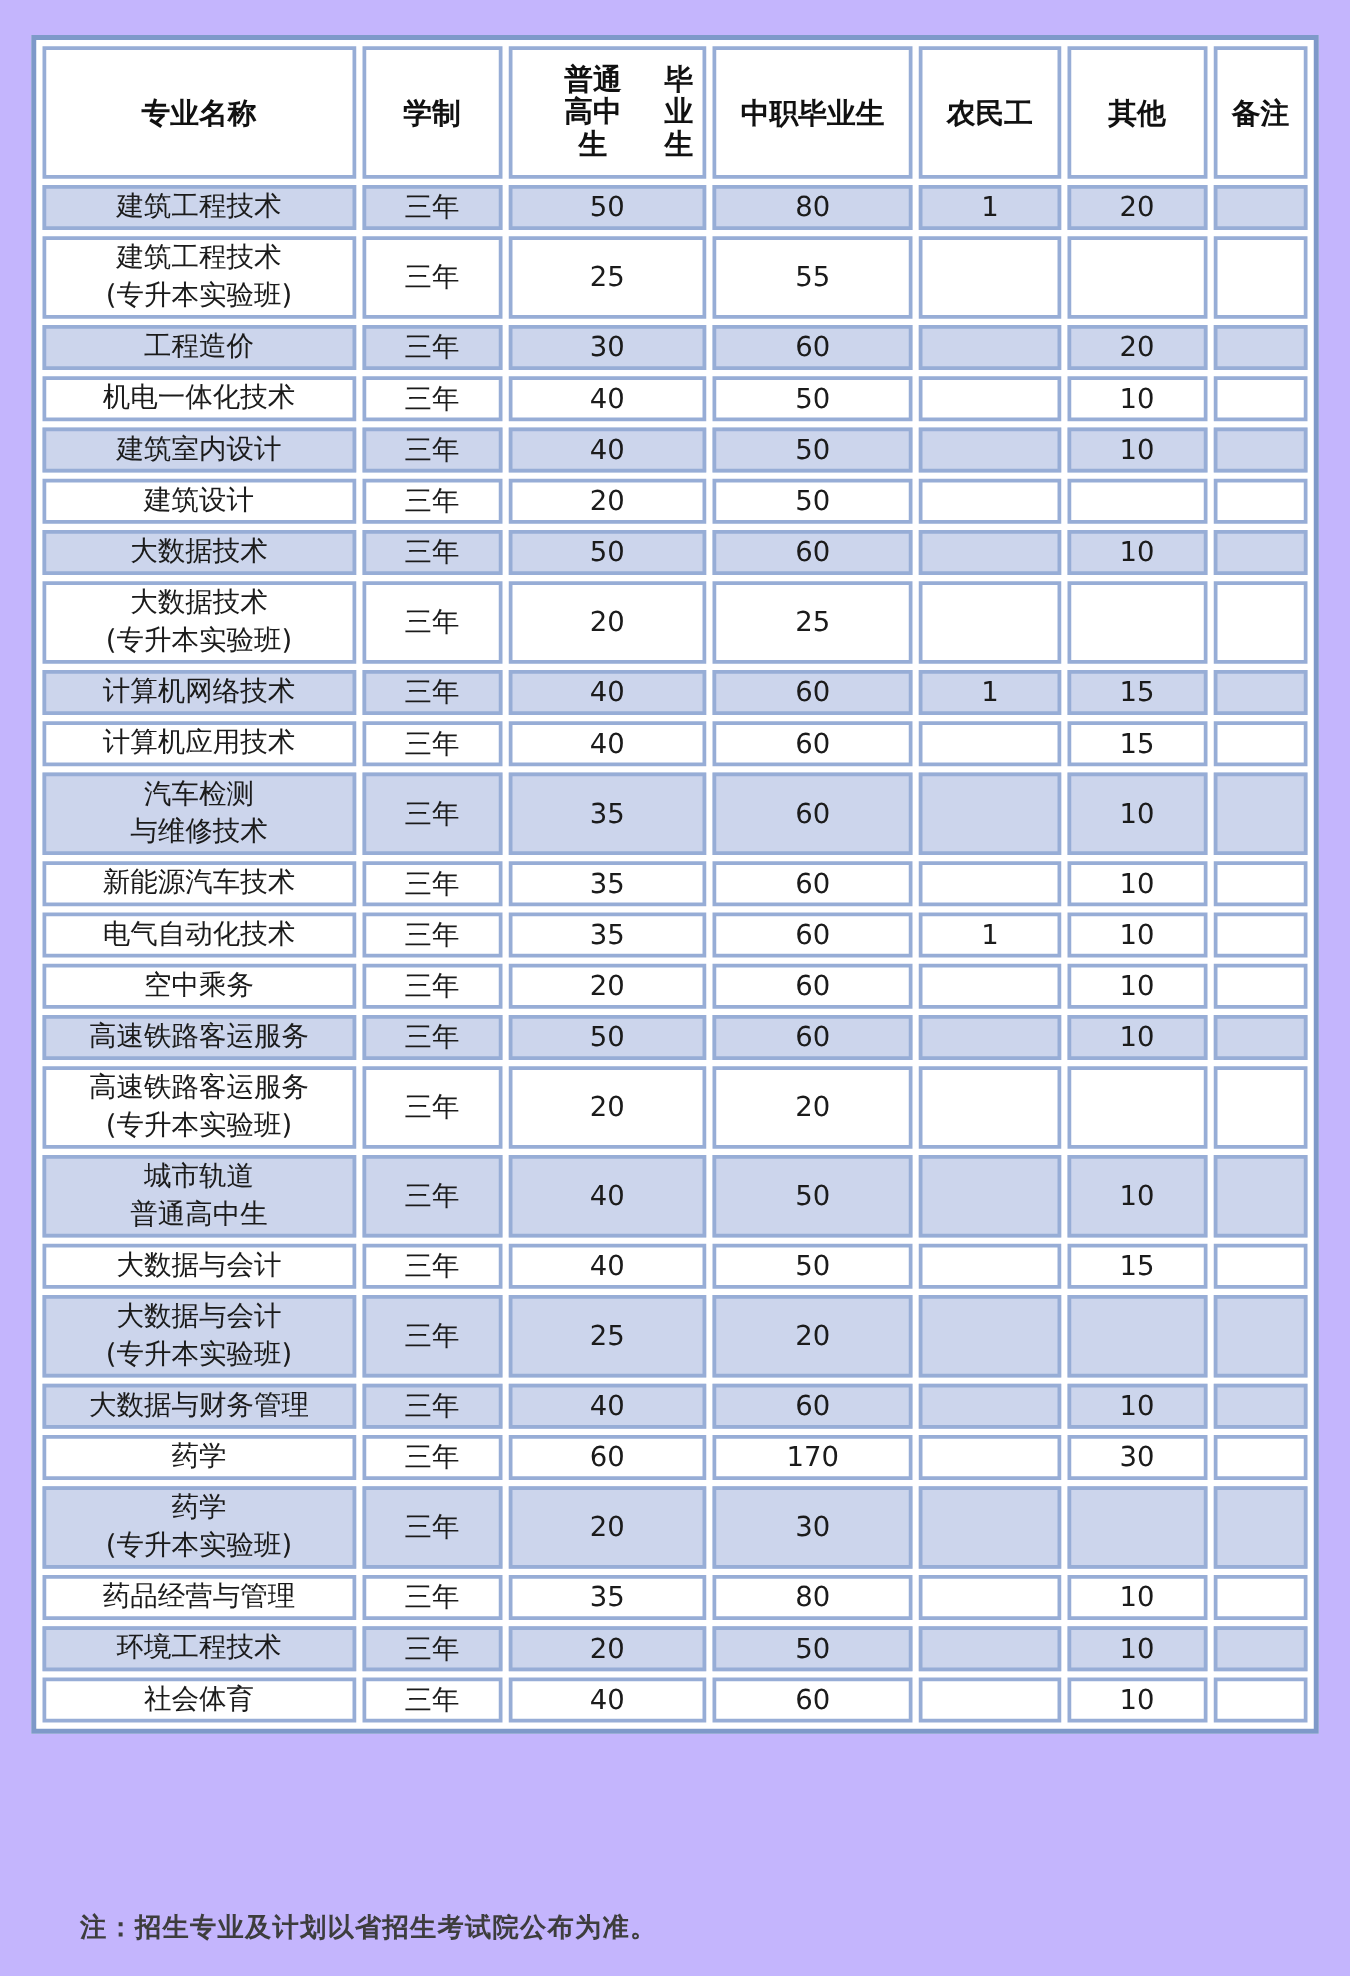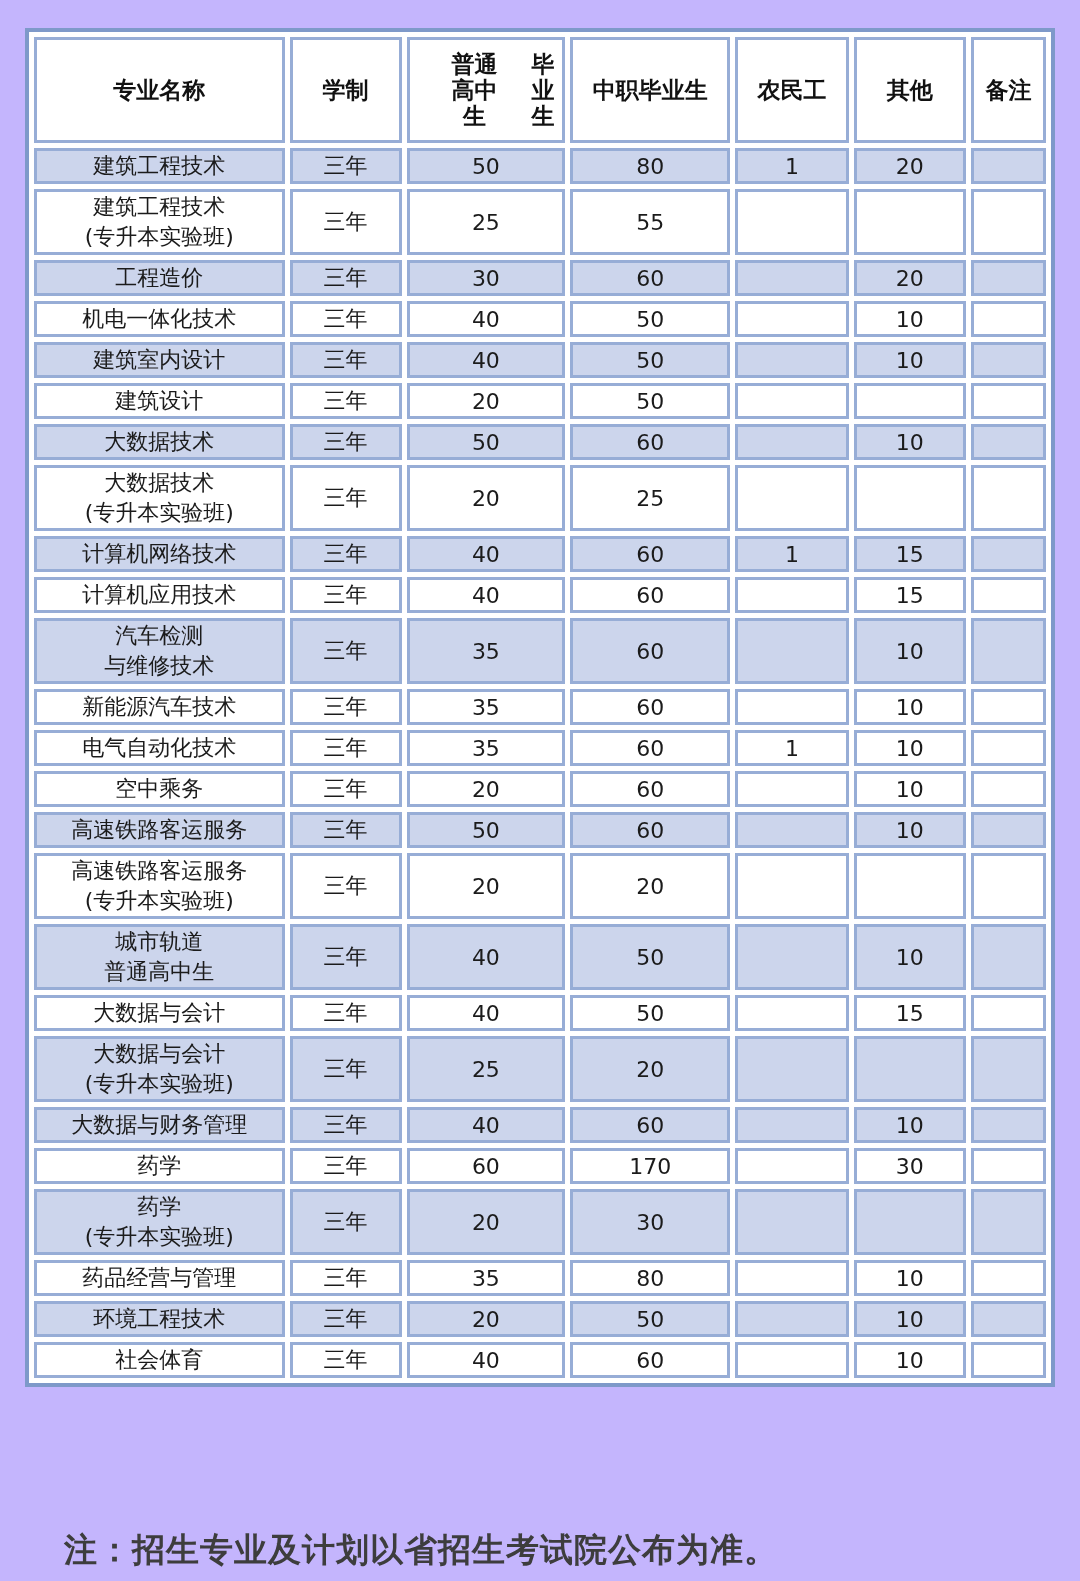--- a/index.html
+++ b/index.html
@@ -65,21 +65,21 @@
     align-items: center;
     justify-content: space-between;
     gap: 18px;
     line-height: 26px;
     margin-left: 33px;
   }
   .note {
     position: absolute;
     left: 64px;
     top: 1528px;
-    font-size: 33px;
+    font-size: 21px;
     font-weight: 600;
     color: #3d3d3d;
     letter-spacing: 1px;
     white-space: nowrap;
   }
 </style>
 </head>
 <body>
 
 <div class="sheet">

